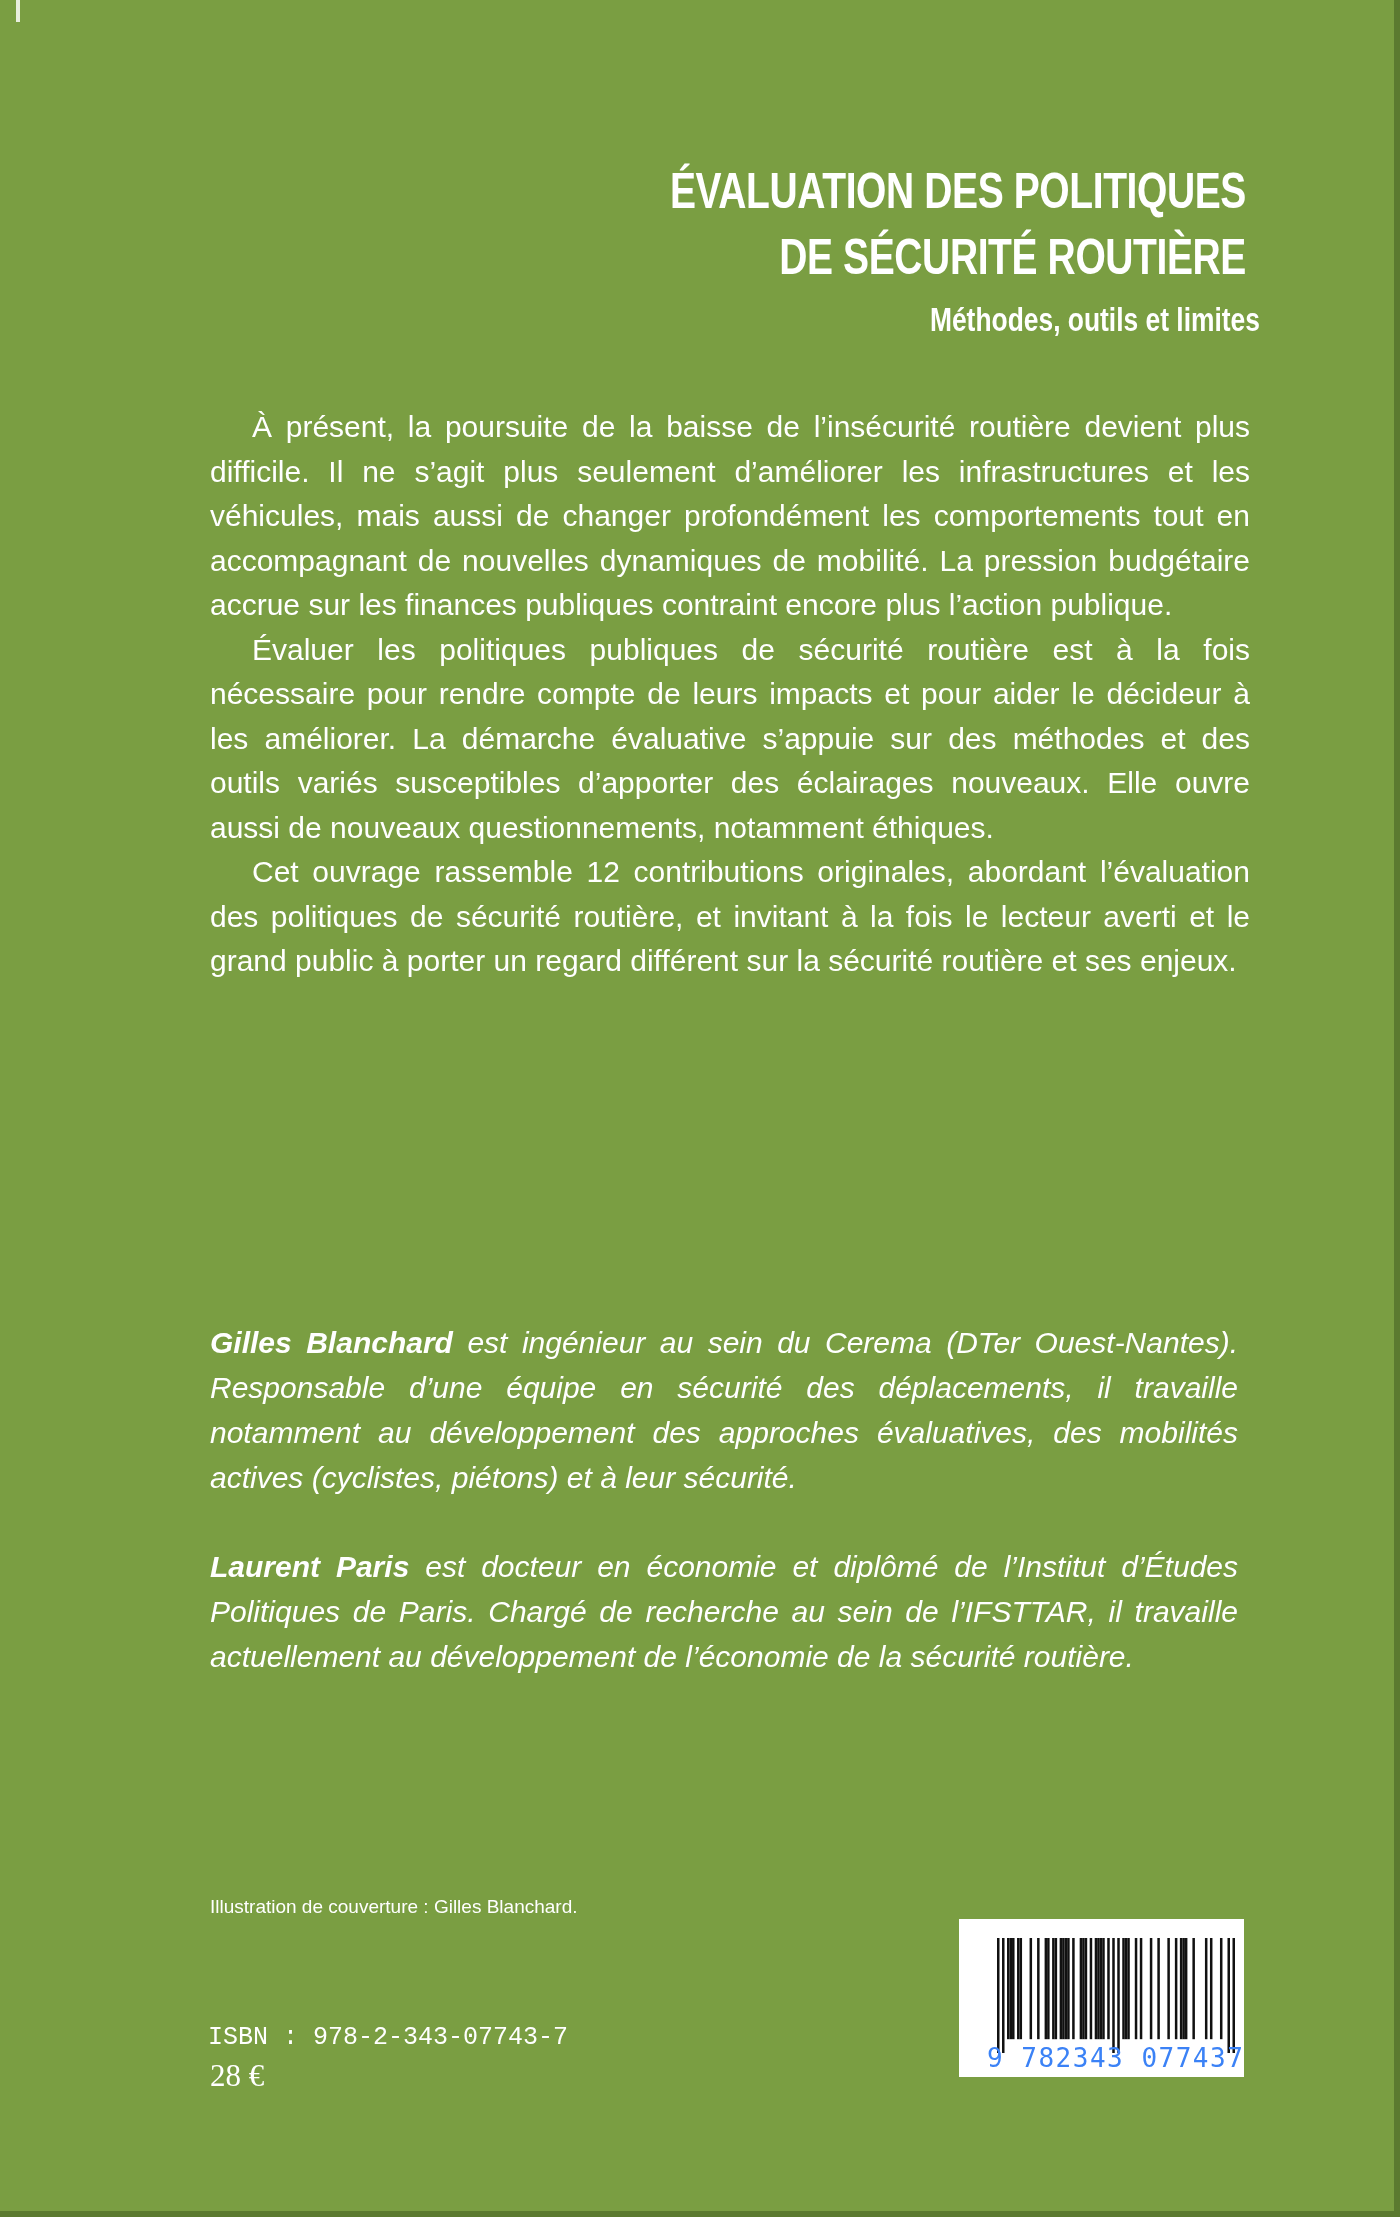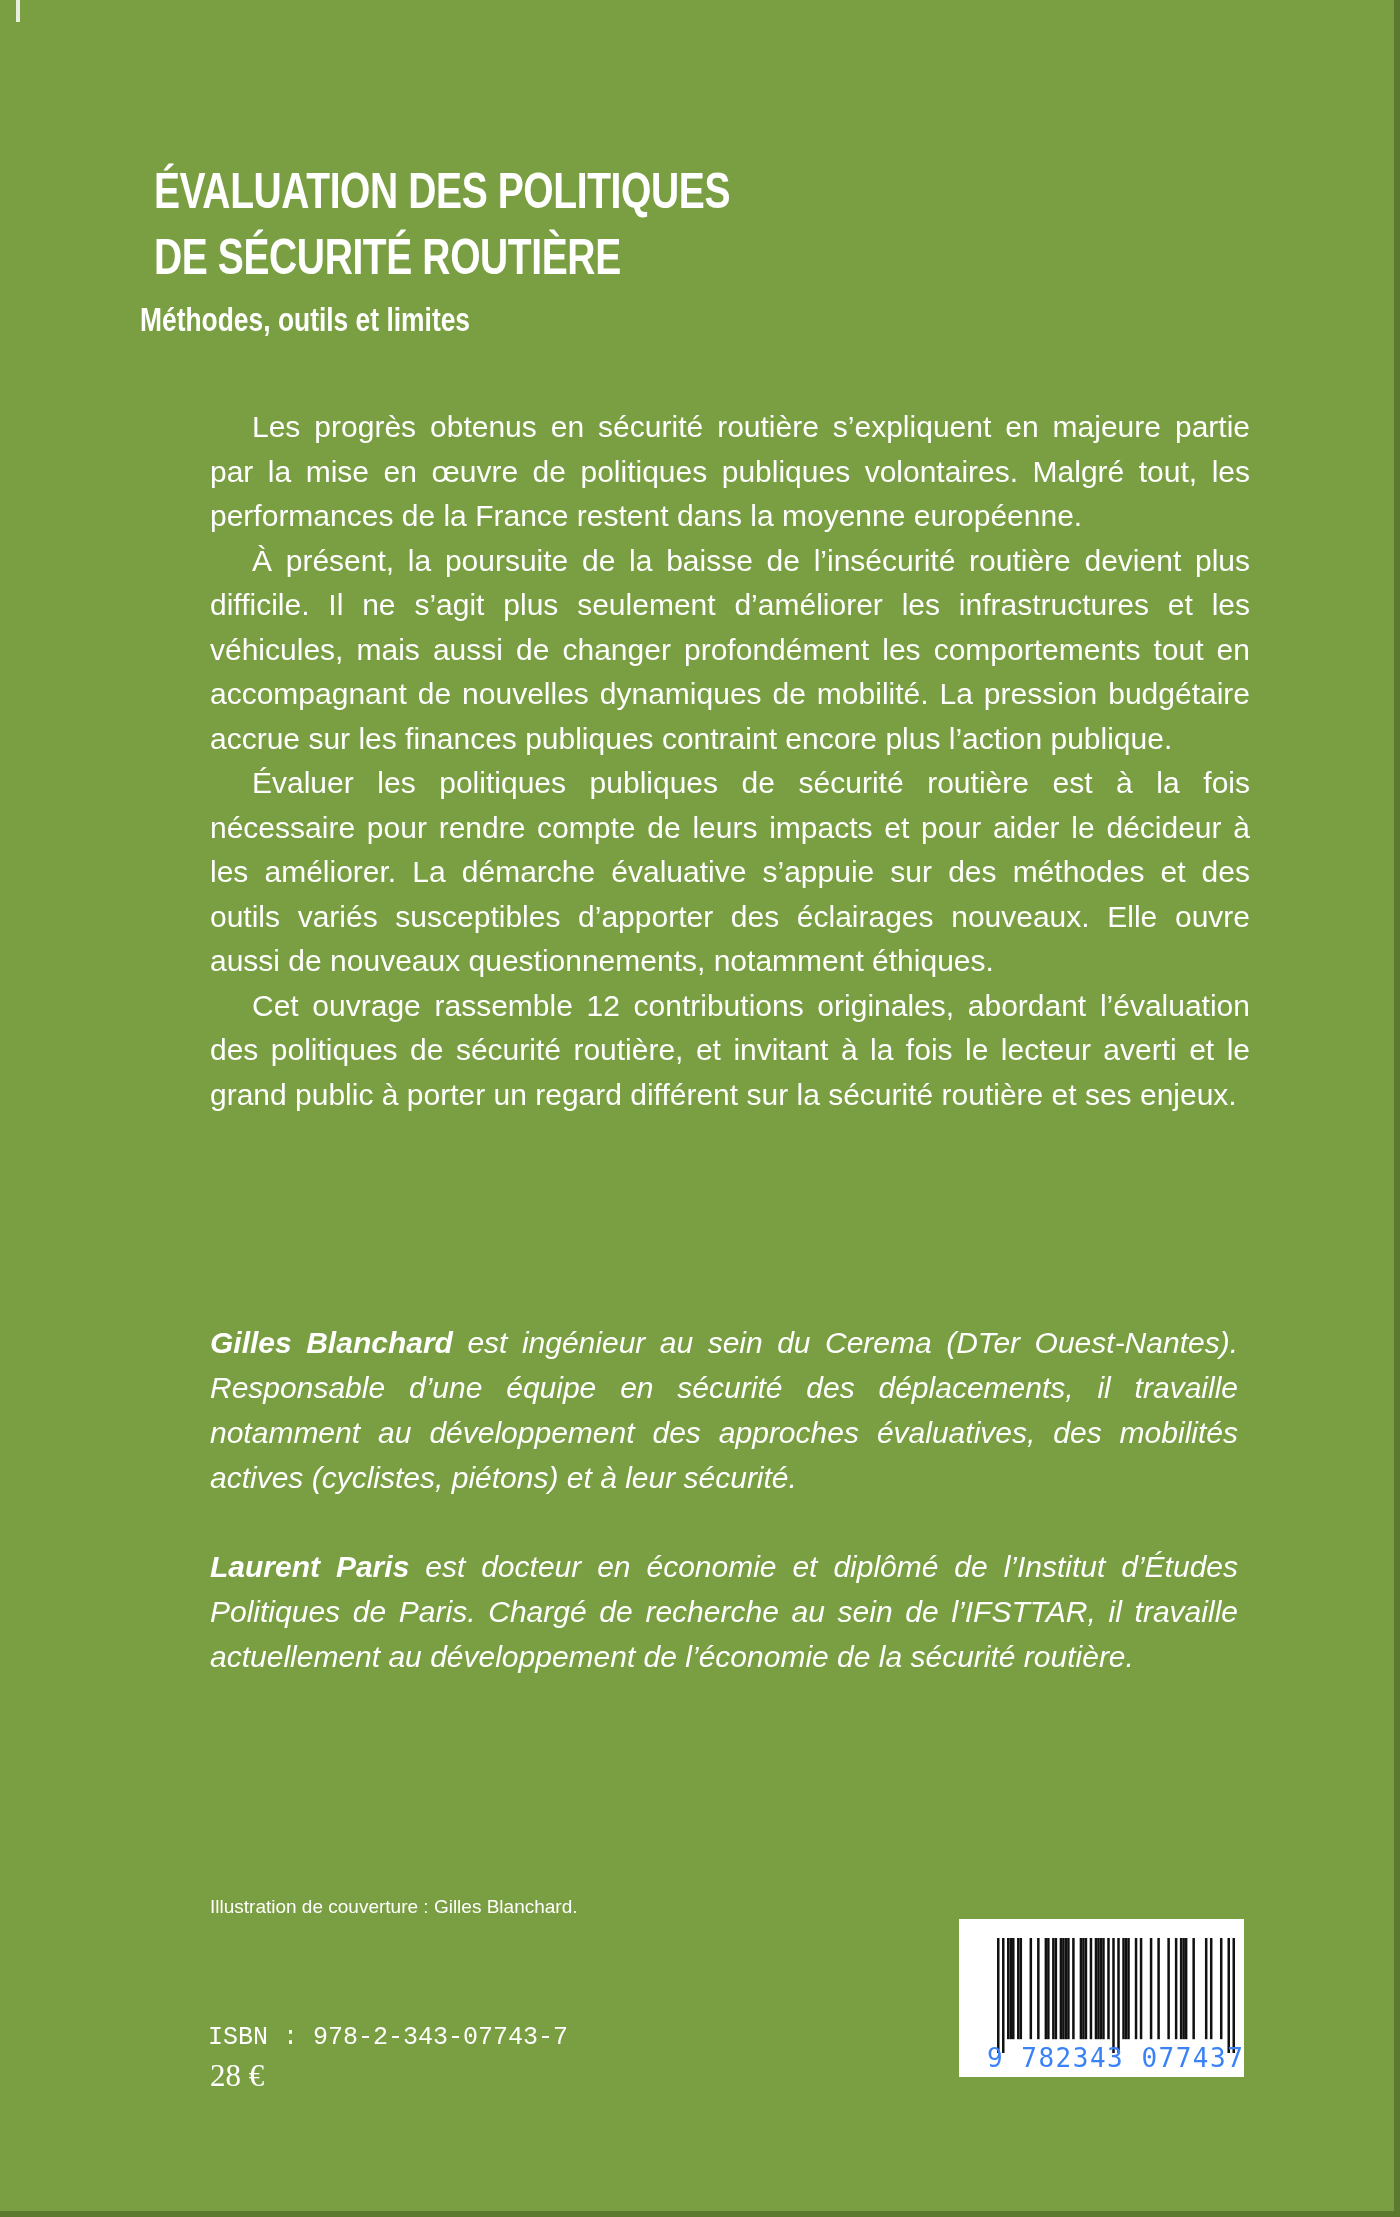--- a/index.html
+++ b/index.html
@@ -8,21 +8,21 @@
     background: #7a9e42;
     position: relative;
     overflow: hidden;
     color: #ffffff;
     font-family: "Liberation Sans", sans-serif;
   }
   .crop-mark {
     position: absolute; left: 16px; top: 0; width: 4px; height: 22px;
     background: #e8eedd;
   }
-  .title-block { position: absolute; top: 158px; left: 0; width: 1400px; text-align: left; }
+  .title-block { position: absolute; top: 158px; left: 0; width: 1400px; text-align: right; }
   .title-line {
     font-family: "Liberation Sans", sans-serif;
     font-weight: bold;
     font-size: 50px;
     line-height: 66px;
     letter-spacing: -0.5px;
     transform: scaleX(0.78);
     transform-origin: center;
     white-space: nowrap;
   }
@@ -91,21 +91,20 @@
 
 <div class="crop-mark"></div>
 
 <div class="title-block">
   <div class="title-line">ÉVALUATION DES POLITIQUES</div>
   <div class="title-line">DE SÉCURITÉ ROUTIÈRE</div>
   <div class="subtitle">Méthodes, outils et limites</div>
 </div>
 
 <div class="body-text">
-  <p>Les progrès obtenus en sécurité routière s’expliquent en majeure partie par la mise en œuvre de politiques publiques volontaires. Malgré tout, les performances de la France restent dans la moyenne européenne.</p>
   <p>À présent, la poursuite de la baisse de l’insécurité routière devient plus difficile. Il ne s’agit plus seulement d’améliorer les infrastructures et les véhicules, mais aussi de changer profondément les comportements tout en accompagnant de nouvelles dynamiques de mobilité. La pression budgétaire accrue sur les finances publiques contraint encore plus l’action publique.</p>
   <p>Évaluer les politiques publiques de sécurité routière est à la fois nécessaire pour rendre compte de leurs impacts et pour aider le décideur à les améliorer. La démarche évaluative s’appuie sur des méthodes et des outils variés susceptibles d’apporter des éclairages nouveaux. Elle ouvre aussi de nouveaux questionnements, notamment éthiques.</p>
   <p>Cet ouvrage rassemble 12 contributions originales, abordant l’évaluation des politiques de sécurité routière, et invitant à la fois le lecteur averti et le grand public à porter un regard différent sur la sécurité routière et ses enjeux.</p>
 </div>
 
 <div class="bios">
   <p><span class="name">Gilles Blanchard</span><span> est ingénieur au sein du Cerema (DTer Ouest-Nantes). Responsable d’une équipe en sécurité des déplacements, il travaille notamment au développement des approches évaluatives, des mobilités actives (cyclistes, piétons) et à leur sécurité.</span></p>
   <p><span class="name">Laurent Paris</span><span> est docteur en économie et diplômé de l’Institut d’Études Politiques de Paris. Chargé de recherche au sein de l’IFSTTAR, il travaille actuellement au développement de l’économie de la sécurité routière.</span></p>
 </div>
 

